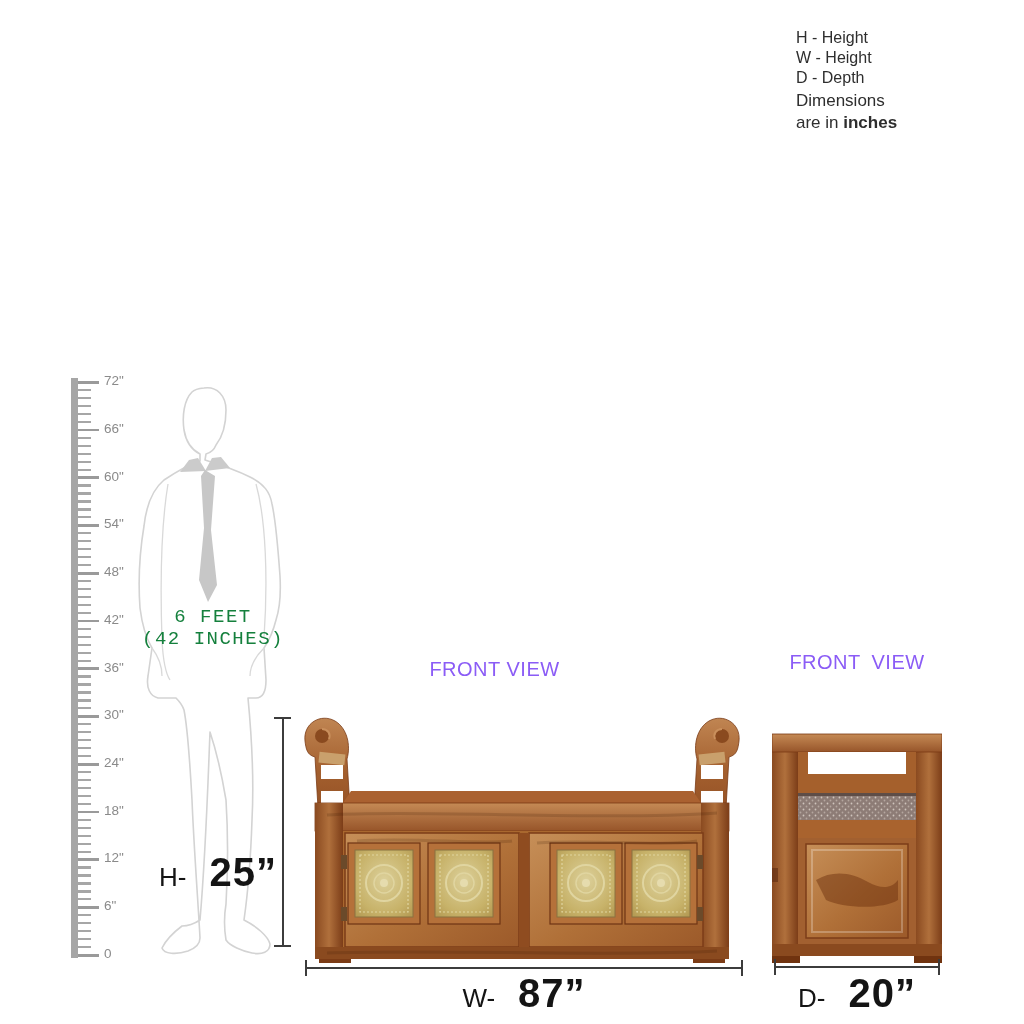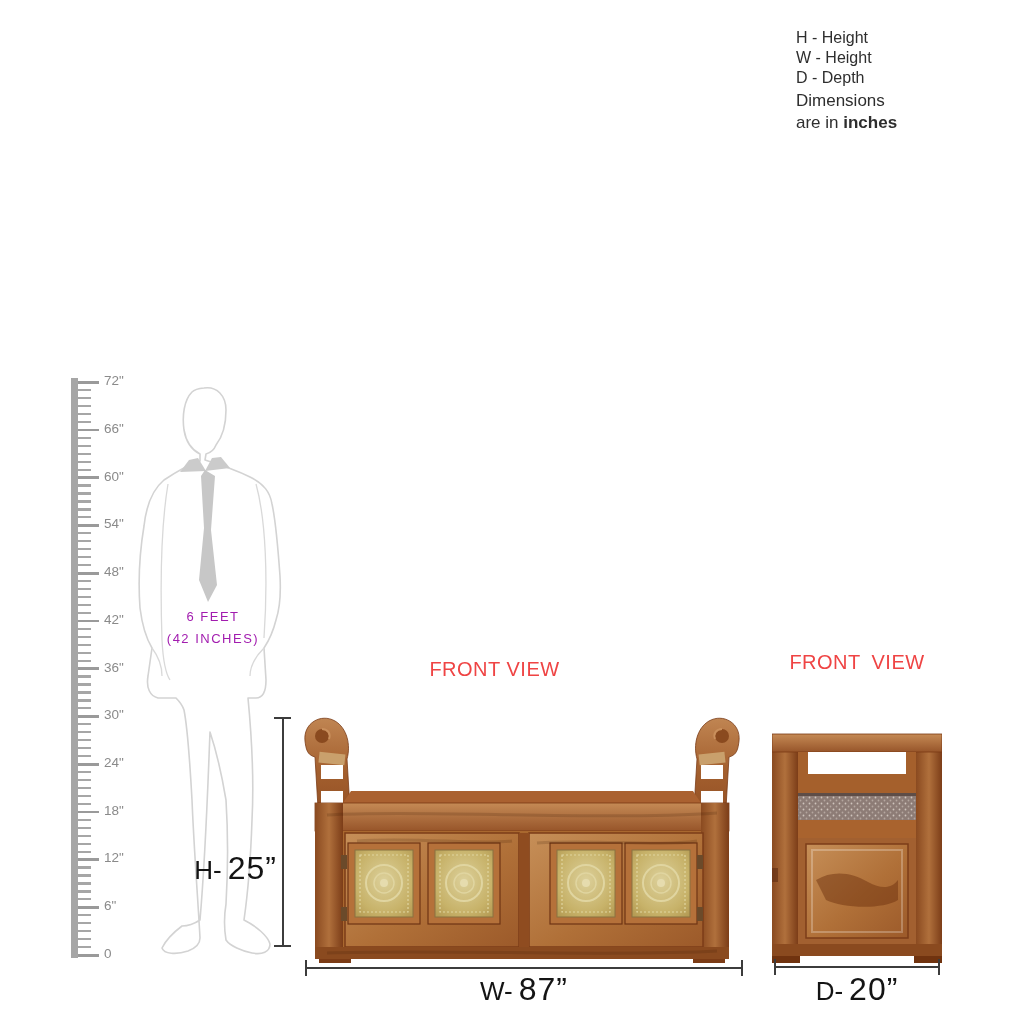--- a/index.html
+++ b/index.html
@@ -14,33 +14,33 @@
 
   
   #ruler-spine{left:71px;top:378px;width:7px;height:580px;background:#a6a6a6;}
   #ruler-minor{left:78px;top:381px;width:13px;height:576px;
     background:repeating-linear-gradient(to bottom,#a6a6a6 0 2.2px,transparent 2.2px 7.958px);}
   #ruler-major{left:78px;top:381px;width:21px;height:577px;
     background:repeating-linear-gradient(to bottom,#9a9a9a 0 2.6px,transparent 2.6px 47.75px);}
   .ruler-label{position:absolute;left:104px;width:40px;font-size:13.5px;color:#8a8a8a;line-height:16px;}
 
   
-  #sil-caption{left:128px;top:606px;width:170px;text-align:center;color:#a21caf;
-    font-size:13px;letter-spacing:1.5px;line-height:22px;}
-
-  
-  .view-title{font-size:20px;color:#ef4444;letter-spacing:0.5px;text-align:center;}
+  #sil-caption{left:128px;top:606px;width:170px;text-align:center;color:#15803d;
+    font-size:19px;letter-spacing:1.5px;line-height:22px;font-family:Liberation Mono, monospace;}
+
+  
+  .view-title{font-size:20px;color:#8b5cf6;letter-spacing:0.5px;text-align:center;}
   #front-title{left:397px;top:658px;width:195px;}
   #side-title{left:772px;top:651px;width:170px;word-spacing:5px;}
 
   
   .dim-line-el{background:#3c3c3c;}
   .dim-label{display:flex;align-items:baseline;color:#141414;}
   .dim-prefix{font-size:26px;font-weight:400;}
-  .dim-value{font-size:32px;font-weight:normal;margin-left:6px;letter-spacing:1px;}
+  .dim-value{font-size:40px;font-weight:bold;margin-left:23px;letter-spacing:1px;}
   #h-label{left:157px;top:850px;width:120px;justify-content:flex-end;}
   #w-label{left:404px;top:971px;width:240px;justify-content:center;}
   #d-label{left:772px;top:971px;width:170px;justify-content:center;}
 </style>
 </head>
 <body>
 
 <div id="stage">
 
   <div class="abs" id="legend">

